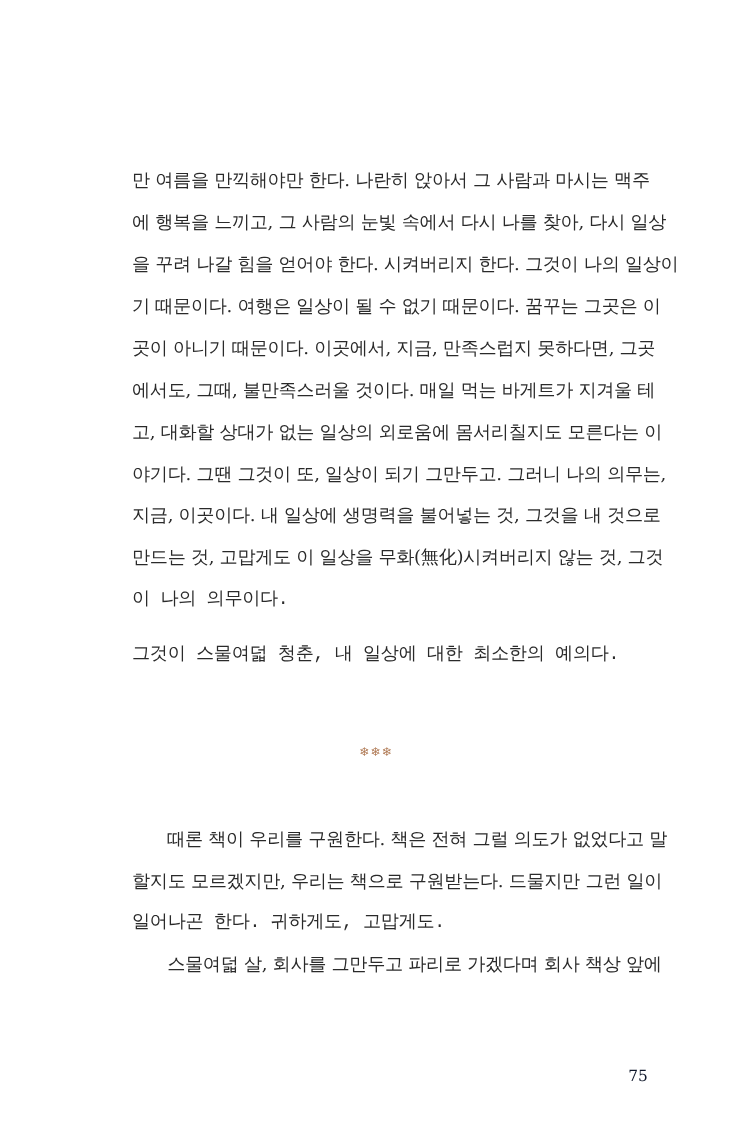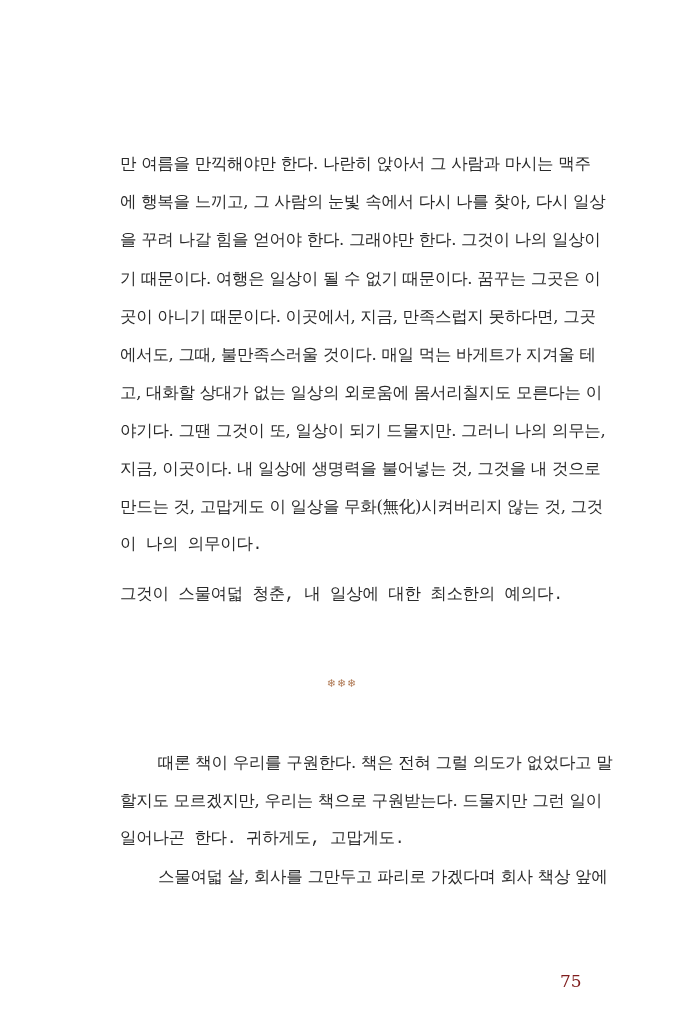--- a/index.html
+++ b/index.html
@@ -10,44 +10,44 @@
     color: #2a2a2a;
   }
   .page { position: absolute; left: 0; top: 0; width: 556px; height: 1024px; margin-top: 40px; }
   .line {
     position: absolute; left: 120px; width: 468px;
     font-size: 16.5px; line-height: 22px; height: 22px;
     white-space: nowrap; letter-spacing: -0.3px;
     text-align: justify; text-align-last: justify;
   }
   .line.last { text-align-last: left; font-family: Liberation Mono, monospace; }
-  .line.indent { left: 158px; width: 442px; }
+  .line.indent { left: 152px; width: 442px; }
   .sep {
     position: absolute; left: 0; width: 684px; top: 637px;
     text-align: center; font-size: 11px; color: #b07a55; letter-spacing: 1px;
     font-family: "DejaVu Sans", sans-serif;
   }
   .pagenum {
     position: absolute; left: 560px; top: 931px; width: 40px;
-    text-align: left; font-size: 17px; color: #7f1d1d;
+    text-align: center; font-size: 14px; color: #0f172a;
   }
 </style>
 </head>
 <body>
 
 <div class="page">
   <div>
     <div class="line" style="top:113px">만 여름을 만끽해야만 한다. 나란히 앉아서 그 사람과 마시는 맥주</div>
     <div class="line" style="top:151px">에 행복을 느끼고, 그 사람의 눈빛 속에서 다시 나를 찾아, 다시 일상</div>
-    <div class="line" style="top:189px">을 꾸려 나갈 힘을 얻어야 한다. 그래야만 한다. 그것이 나의 일상이</div>
+    <div class="line" style="top:189px">을 꾸려 나갈 힘을 얻어야 한다. 시켜버리지 한다. 그것이 나의 일상이</div>
     <div class="line" style="top:228px">기 때문이다. 여행은 일상이 될 수 없기 때문이다. 꿈꾸는 그곳은 이</div>
     <div class="line" style="top:266px">곳이 아니기 때문이다. 이곳에서, 지금, 만족스럽지 못하다면, 그곳</div>
     <div class="line" style="top:304px">에서도, 그때, 불만족스러울 것이다. 매일 먹는 바게트가 지겨울 테</div>
     <div class="line" style="top:342px">고, 대화할 상대가 없는 일상의 외로움에 몸서리칠지도 모른다는 이</div>
-    <div class="line" style="top:380px">야기다. 그땐 그것이 또, 일상이 되기 드물지만. 그러니 나의 의무는,</div>
+    <div class="line" style="top:380px">야기다. 그땐 그것이 또, 일상이 되기 그만두고. 그러니 나의 의무는,</div>
     <div class="line" style="top:418px">지금, 이곳이다. 내 일상에 생명력을 불어넣는 것, 그것을 내 것으로</div>
     <div class="line" style="top:456px">만드는 것, 고맙게도 이 일상을 무화(無化)시켜버리지 않는 것, 그것</div>
     <div class="line last" style="top:494px">이 나의 의무이다.</div>
   </div>
 
   <div>
     <div class="line last" style="top:544px">그것이 스물여덟 청춘, 내 일상에 대한 최소한의 예의다.</div>
   </div>
 
   <div class="sep">❄❄❄</div>

